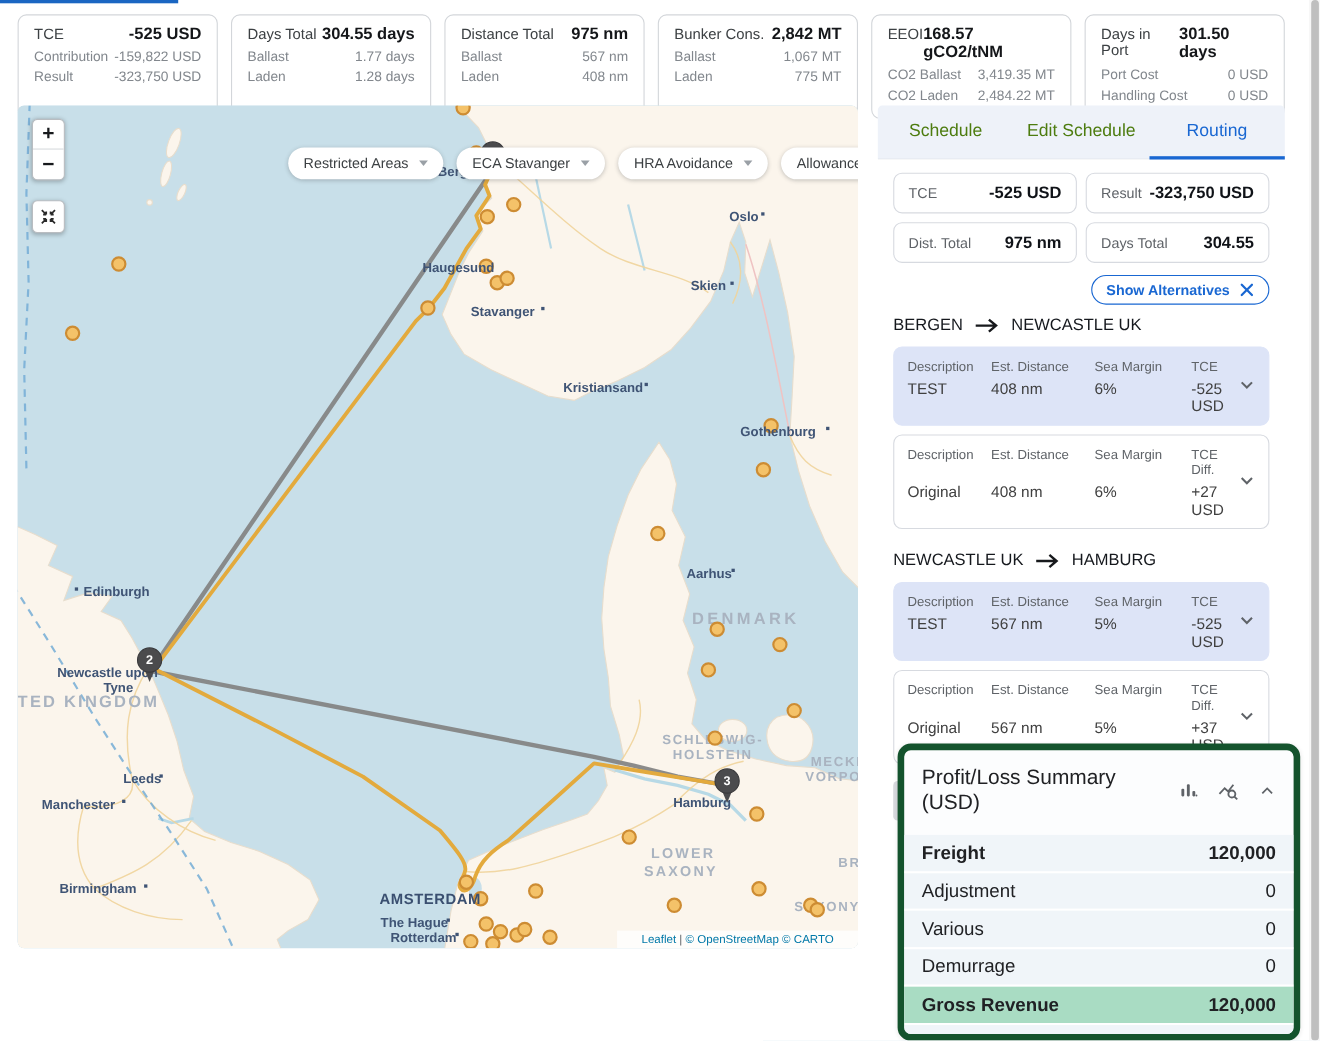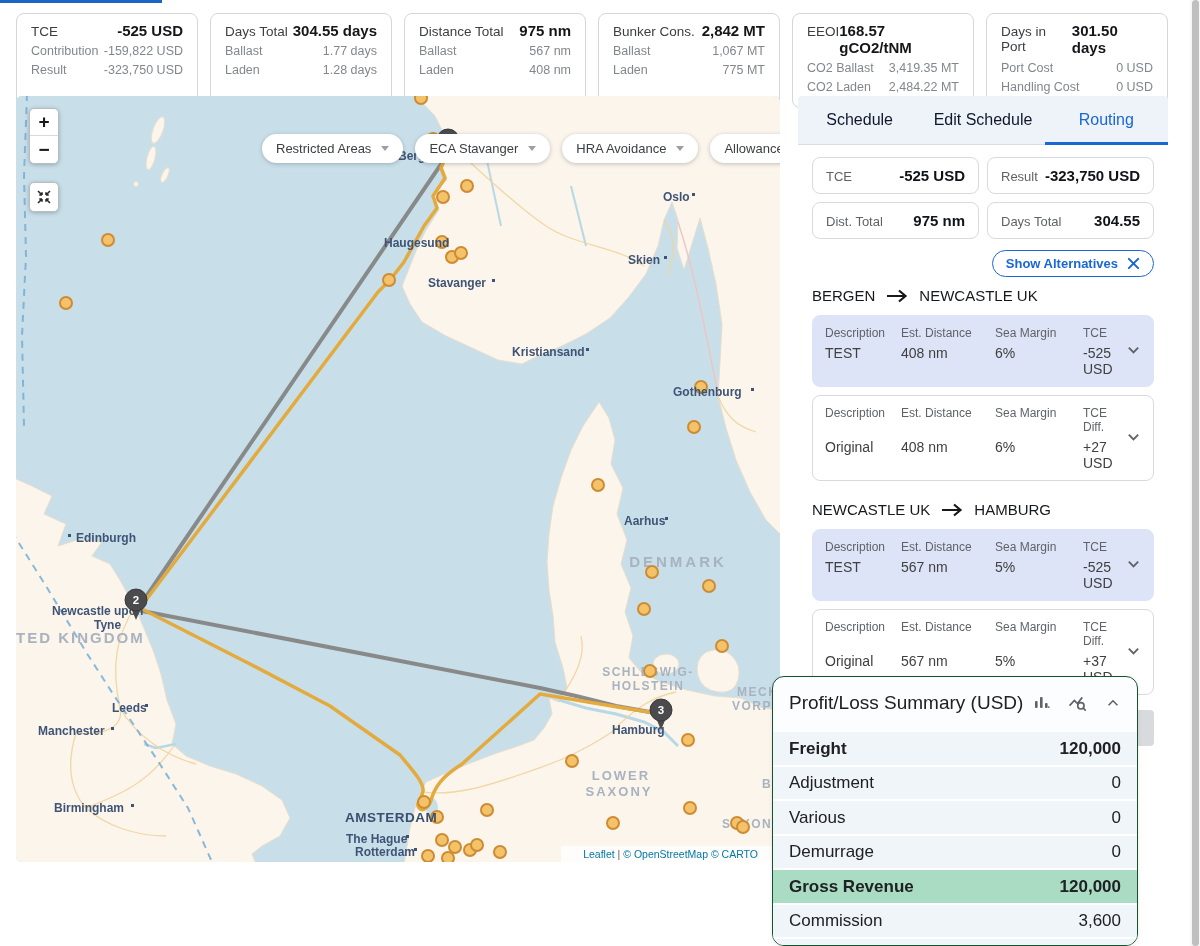--- a/index.html
+++ b/index.html
@@ -24,41 +24,41 @@
   .fs-btn { position:absolute; left:13px; top:86px; width:30px; height:30px; background:#fff; border:1px solid #b9bdc1; border-radius:5px; display:flex; align-items:center; justify-content:center; box-shadow:0 1px 4px rgba(0,0,0,.25); }
   .pill-row { position:absolute; left:246px; top:10px; display:flex; gap:12px; }
   .map-pill { display:flex; align-items:center; gap:10px; background:#fff; border-radius:17px; padding:7px 14px; font-size:13px; color:#3c4043; box-shadow:0 1px 4px rgba(60,64,67,.3); white-space:nowrap;margin-top:28px; }
   .tri-down { width:0; height:0; border-left:4.5px solid transparent; border-right:4.5px solid transparent; border-top:5.5px solid #9aa0a6; }
   .attribution { position:absolute; right:0; bottom:0; background:rgba(255,255,255,.8); padding:2px 22px; font-size:10.5px; color:#5f6368; }
   .attribution .lnk { color:#0078a8; }
 
   
   .panel { position:absolute; left:798px; top:96px; width:370px; }
   .tabs { display:flex; height:49px; background:#eef2f9; border-bottom:1px solid #d9dde3; border-radius:4px 4px 0 0; }
-  .tab { flex:1; display:flex; align-items:center; justify-content:center; font-size:16px; color:#0f172a; position:relative; cursor:pointer; }
+  .tab { flex:1; display:flex; align-items:center; justify-content:center; font-size:16px; color:#4d7c0f; position:relative; cursor:pointer; }
   .tab.active { color:#1967d2; }
   .tab.active::after { content:""; position:absolute; left:0; right:0; bottom:-1px; height:3px; background:#1967d2; }
   .summary-grid { margin:12px 14px 0; display:grid; grid-template-columns:1fr 1fr; gap:8px; }
   .mini-card { border:1px solid #d7dae0; border-radius:8px; padding:9px 13px; display:flex; justify-content:space-between; align-items:baseline; background:#fff; }
   .mini-label { font-size:13px; color:#5f6368; }
   .mini-value { font-size:15px; font-weight:bold; color:#101318; }
   .alt-row { display:flex; justify-content:flex-end; margin:11px 14px 10px; }
   .alt-pill { display:flex; align-items:center; gap:9px; border:1.5px solid #1967d2; color:#1967d2; border-radius:16px; padding:5px 13px; font-size:13px; font-weight:bold; background:#fff; cursor:pointer; }
   .leg { margin:0 14px; }
   .leg-header { display:flex; align-items:center; gap:10px; font-size:15px; color:#15181d; margin:6px 0 11px; }
   .leg2 .leg-header { margin-top:20px; }
   .opt-card { border-radius:8px; padding:10px 12px 9px; display:grid; grid-template-columns:76px 94px 88px 1fr 18px; margin-bottom:8px; background:#fff; border:1px solid #d7dae0; cursor:pointer; }
   .opt-card.selected { background:#dde4f7; border-color:#dde4f7; }
   .oh { font-size:12px; color:#5f6368; margin-bottom:5px; }
   .ov { font-size:14px; color:#404040; font-weight:500; }
   .opt-chevron { grid-row:1 / span 2; grid-column:5; align-self:center; justify-self:end; }
   .apply-btn { margin:15px 14px 0; height:36px; background:#d8dade; color:#9ea3ab; display:flex; align-items:center; justify-content:center; font-size:14px; border-radius:4px; }
 
   
-  .pnl-card { position:absolute; left:772px; top:676px; width:366px; height:270px; background:#fcfdfe; border:1px solid #14532d; border-radius:12px; box-shadow:0 1px 4px rgba(0,0,0,.08); overflow:hidden; }
+  .pnl-card { position:absolute; left:816px; top:676px; width:366px; height:270px; background:#fcfdfe; border:6px solid #14532d; border-radius:12px; box-shadow:0 1px 4px rgba(0,0,0,.08); overflow:hidden; }
   .pnl-header { display:flex; align-items:center; padding:15px 16px 8px; }
   .pnl-title { font-size:19px; color:#202124; flex:1; }
   .pnl-icons { display:flex; gap:18px; align-items:center; }
   .pnl-rows { margin-top:10px; }
   .pnl-row { display:flex; justify-content:space-between; padding:3.5px 16px; font-size:17px; color:#202124; background:#f0f5f9; border-bottom:2px solid #fff; line-height:1.5; }
   .pnl-row.bold { font-weight:bold; }
   .pnl-row.highlight { background:#a9dcc3; }
 
   
   .scrollbar { position:absolute; right:0; top:0; width:10px; height:946px; background:#f7f7f7; }

